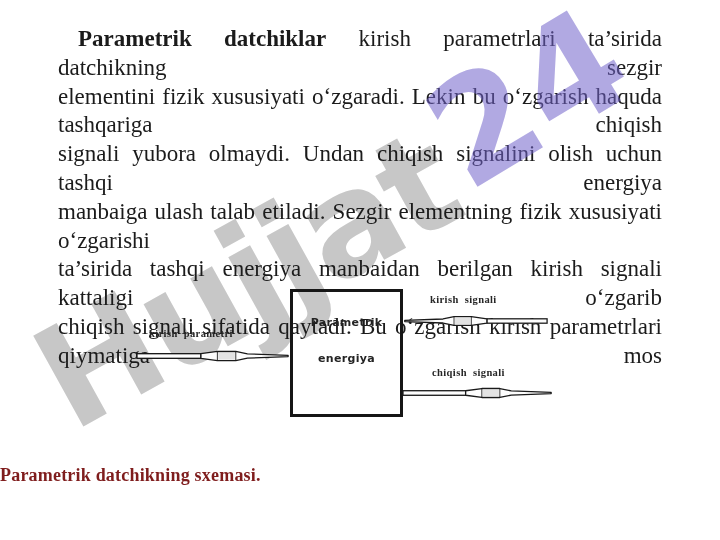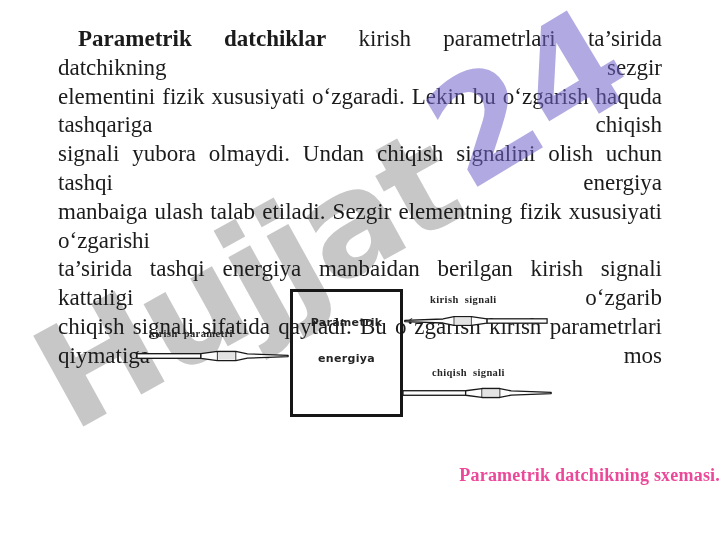--- a/index.html
+++ b/index.html
@@ -44,22 +44,22 @@
   .box-label.l2{top:60px;}
   .dlabel{
     position:absolute;font-family:Liberation Serif, serif;font-weight:bold;
     font-size:10.5px;color:#262626;letter-spacing:.4px;white-space:nowrap;
     word-spacing:3px;
   }
   .arrow{position:absolute;display:block;}
   .flip{transform:scaleX(-1);}
   
   .caption{
-    position:absolute;left:0;top:465px;width:720px;text-align:right;z-index:1;
-    font-weight:bold;font-size:18px;color:#ec4899;letter-spacing:.2px;
+    position:absolute;left:0;top:465px;width:720px;text-align:left;z-index:1;
+    font-weight:bold;font-size:18px;color:#7f1d1d;letter-spacing:.2px;
   }
   .defs{position:absolute;width:0;height:0;overflow:hidden;}
 </style>
 </head>
 <body>
 
 <div class="page">
 
   <svg class="defs" aria-hidden="true">
     <defs>

